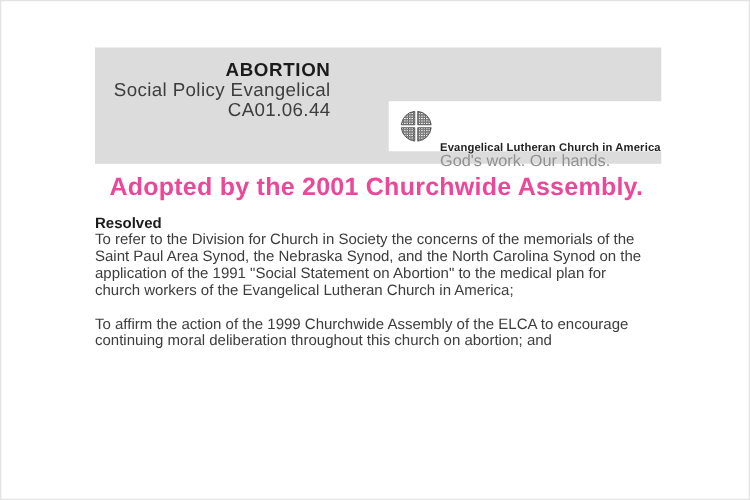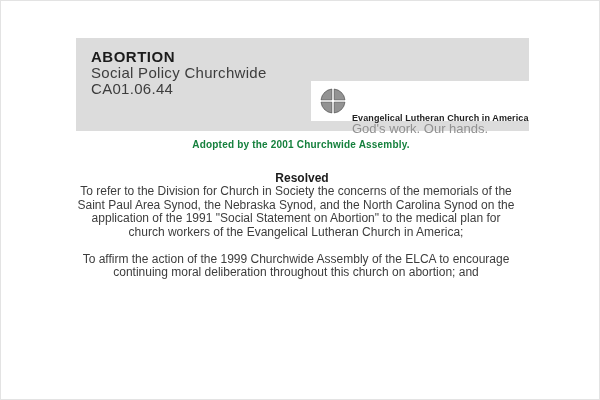--- a/index.html
+++ b/index.html
@@ -15,20 +15,21 @@
     width: 600px; height: 400px;
     background: #ffffff;
     border: 1px solid #e3e3e3;
   }
   
   .header-box {
     position: absolute;
     left: 75px; top: 37px;
     width: 453px; height: 93px;
     background: #dcdcdc;
+    text-align: right;
   }
   .header-text {
     position: absolute;
     left: 15px; top: 11px;
     color: #3d3d3d;
     font-size: 15px;
     line-height: 16px;
     letter-spacing: 0.3px;
   }
   .doc-title {
@@ -72,50 +73,49 @@
     line-height: 9px;
     white-space: nowrap;
   }
   
   .assembly-heading {
     position: absolute;
     left: 0; top: 138px;
     width: 600px;
     text-align: center;
     font-weight: bold;
-    font-size: 10px;
-    color: #15803d;
+    font-size: 20px;
+    color: #ec4899;
     letter-spacing: 0.2px;
   }
   
   .body-text {
     position: absolute;
     left: 75px; top: 171px;
     width: 452px;
     color: #3d3d3d;
     font-size: 12px;
     line-height: 13.4px;
-    text-align: center;
   }
   .resolved-label {
     font-weight: bold;
     color: #1b1b1b;
   }
   .body-text p { margin: 0 12px 14px 0; }
   .body-text p.first { margin-top: 0; }
 </style>
 </head>
 <body>
 
 <div class="page">
 
   <div class="header-box">
     <div class="header-text">
       <div class="doc-title">ABORTION</div>
-      <div>Social Policy Churchwide</div>
+      <div>Social Policy Evangelical</div>
       <div>CA01.06.44</div>
     </div>
   </div>
 
   <div class="logo-box">
     <svg class="emblem" viewBox="0 0 40 40" xmlns="http://www.w3.org/2000/svg">
       <defs>
         <pattern id="lattice" width="3" height="3" patternUnits="userSpaceOnUse">
           <rect width="3" height="3" fill="#ffffff"></rect>
           <path d="M0 0 L3 3 M3 0 L0 3 M1.5 0 L1.5 3" stroke="#3a3a3a" stroke-width="0.65" fill="none"></path>

